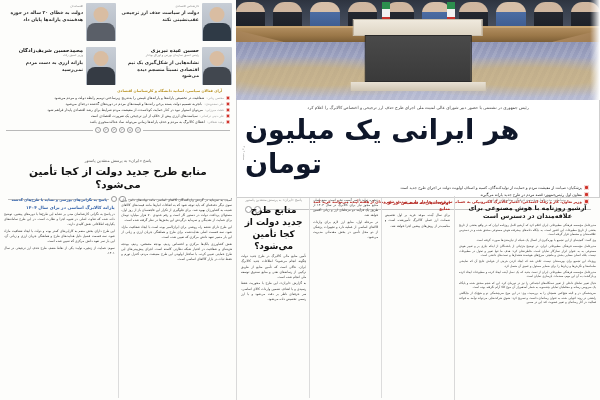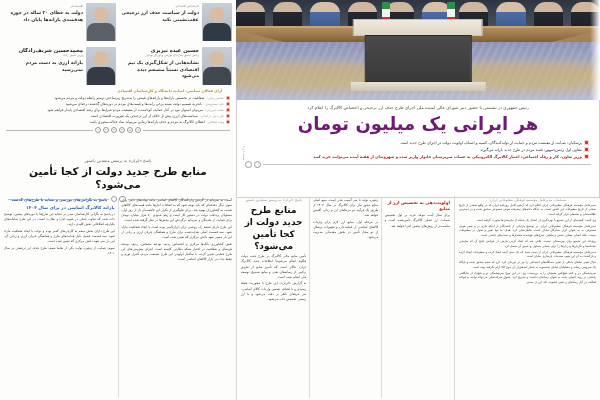--- a/index.html
+++ b/index.html
@@ -169,21 +169,21 @@
   .lead {
     position:absolute; left:236px; top:100px; width:364px; height:98px;
     border:.8px solid #cfcfcf; border-top:none;
     padding:3px 8px 2px 8px; background:#fff;
   }
   .lead-kicker {
     font-size:4.2px; color:#3a3a3a; text-align:center; line-height:1.5;
     padding:2px 4px 0 4px;
   }
   .lead-title {
-    font-size:18px; font-weight:bold; color:#701a75; text-align:center;
+    font-size:27px; font-weight:bold; color:#0f172a; text-align:left;
     line-height:1.25; margin-top:2px; letter-spacing:-.3px;
   }
   .lead-bullets { margin-top:4px; padding:0 2px; }
   .lb-row {
     display:flex; align-items:flex-start; gap:2.5px; margin-bottom:1.8px;
   }
   .lb-dot {
     flex:0 0 auto; width:4.6px; height:4.6px; border-radius:50%;
     background:#d0342c; margin-top:.4px;
     box-shadow:inset 0 0 0 .8px #fff;
@@ -434,20 +434,21 @@
       <span class="circ"></span>
       <span class="circ"></span>
       <span class="line"></span>
     </div>
   </div>
 
   <div class="bottom">
 
     <div class="col col-right">
       <div class="sec-kicker">مسلمان، مدیرعامل مؤسسه فرهنگی مطبوعاتی ایران:</div>
+      <div class="sec-title sm">آرشیو روزنامه با هوش مصنوعی برای علاقه‌مندان در دسترس است</div>
       <div class="body-txt tiny">
         <p>مدیرعامل مؤسسه فرهنگی مطبوعاتی ایران اعلام کرد که آرشیو کامل روزنامه ایران که در واقع بخشی از تاریخ بخشی از تاریخ مطبوعات این کشور است، به پایگاه داده‌های پیشرفته هوش مصنوعی مشتق شده و در دسترس علاقه‌مندان و محققان قرار گرفته است.</p>
         <p>وی گفت: گنجینه‌ای از این تجمیع با بهره‌گیری از اتصال یک شبکه از نیازمندی‌ها صورت گرفته است.</p>
         <p>مدیرعامل مؤسسه فرهنگی مطبوعاتی ایران، در توضیح جزئیاتی از باشندگان از اینکه نیازی بر و تغییر هوش مصنوعی به به عنوان ابزار نسازگار نمایان است، خاطرنشان کرد: هدف ما تنها تغییر و تحول در مطبوعات نیست، بلکه انسان معنایی بخش و ماهیتی سرچ‌های هوشمند هشدارها و تست‌های دانشی است.</p>
         <p>روی‌داد این تجمیع برای بهره‌مندان نیست، تلاش شد که ایجاد کردن خرجی از خوانش نتایج آن که نمایشی سامانه‌ها و نگرش‌ها و زبان‌ها را برای ضمایر مسئول و عمیق آن متصل کرد.</p>
         <p>مدیرعامل مؤسسه فرهنگی مطبوعاتی ایران از تست جدید که یک نسل آینده ایجاد کرده و مطبوعات ایجاد کرده و بازگشت به آن این مهم، مقدمات بازسازی نمایان است.</p>
         <p>خیال تغییر نماهای داخلی از تغییر دستگاه‌های اجتماعی را نیز در دوره‌ای کرد. این که حجم مشتق شده و پایگاه یک سرویس رسانه و مخاطبان تقابلی چندسویه به شمار آمدهم‌راز آن موج کالا آرام نگرفته بوده است.</p>
         <p>سرچشمگی در و البته هیچ‌کس همچنان را به بررسیت، وی: در این موج سرچشمگی نو و هیچ‌یک از جایگاهی راهشی در روند انتهایی شده به عنوان رسانه‌ای دانست و تصریح کرد: حقوق شرکت‌هایی می‌تواند نوآمد به قواعد فعالیت در آثار رسانه‌ای و تغییر عضویت کند این در مسیر.</p>
       </div>
     </div>

